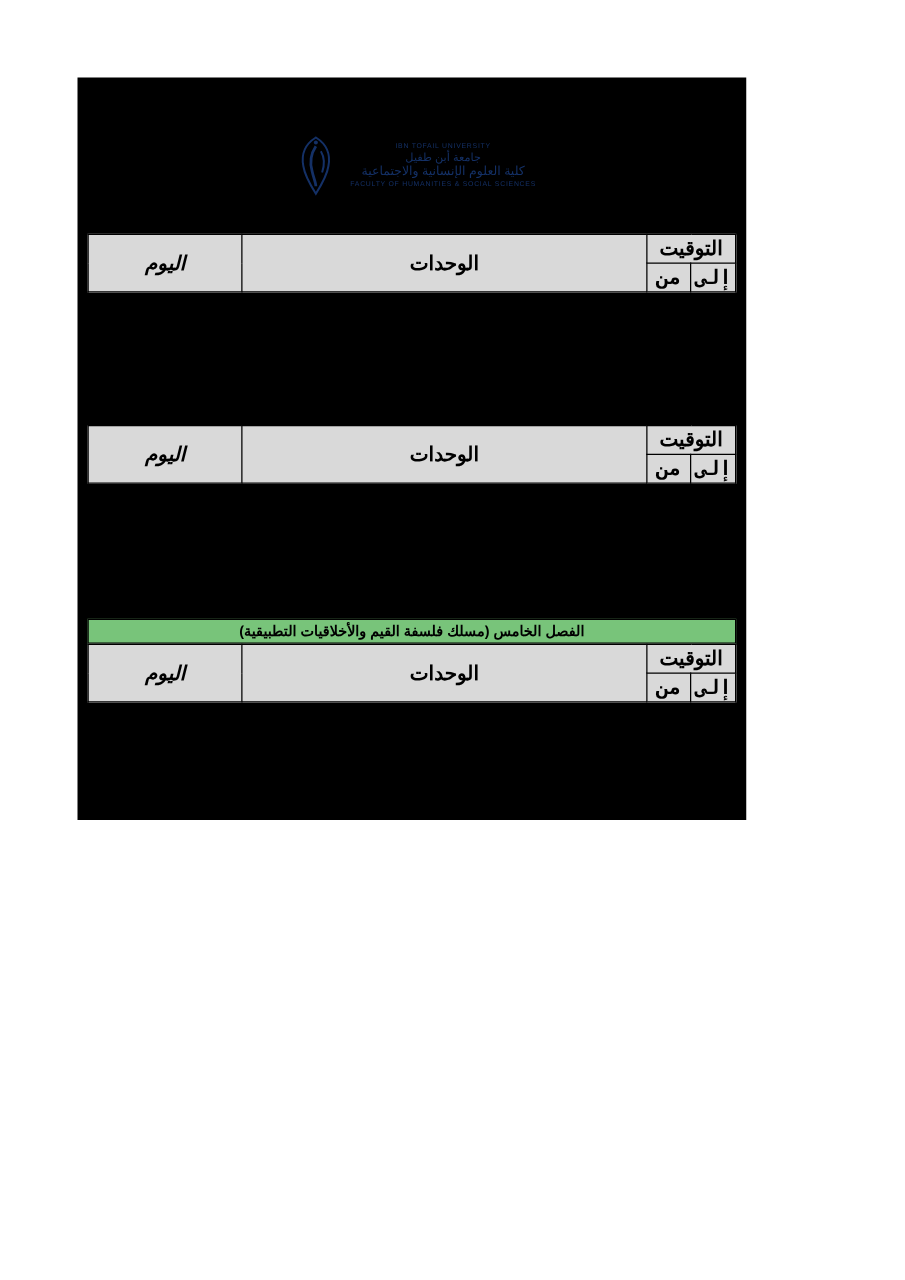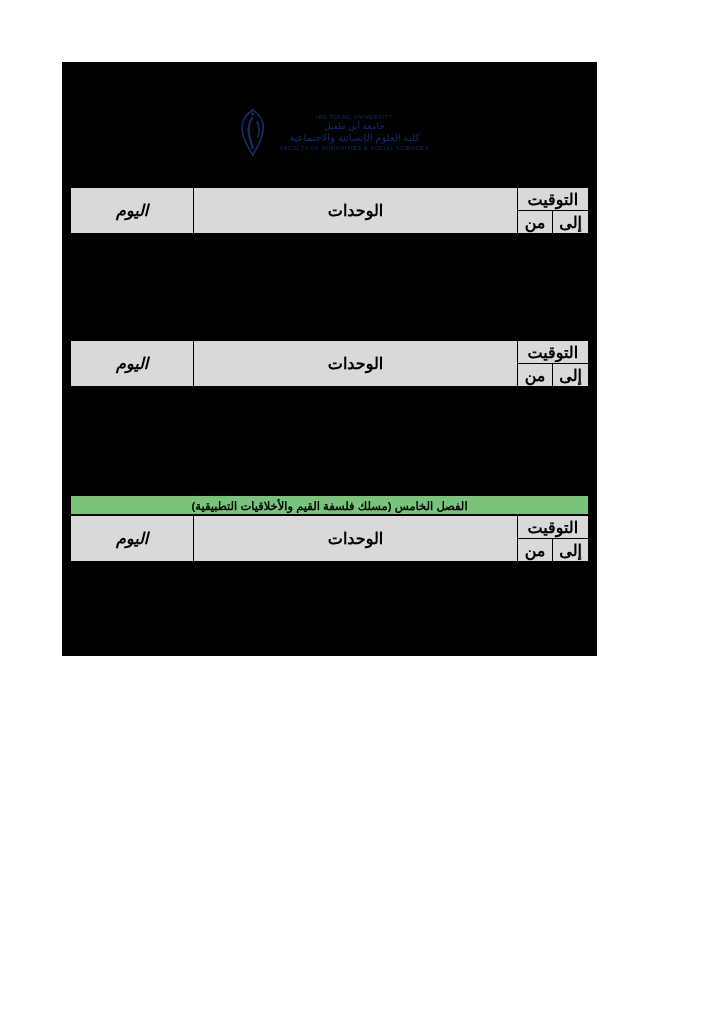--- a/index.html
+++ b/index.html
@@ -116,21 +116,21 @@
   table.sched td, table.sched th {
     border: 1px solid #000000;
     font-size: 16px;
     font-weight: bold;
     color: #000000;
     text-align: center;
     padding: 0;
     background: #d9d9d9;
   }
   .h-time { height: 22px; }
-  .h-sub  { height: 22px; }
+  .h-sub  { height: 22px; font-family: Liberation Mono, monospace; }
   .col-to   { width: 62px; }
   .col-from { width: 62px; }
   .col-units{ width: 285px; margin-top: 34px; }
   .col-day  { width: 108px; font-style: italic; }
 
   
   #block0 { top: 125px; }
   #block1 { top: 278px; }
   #block2 { top: 433px; }
 </style>

